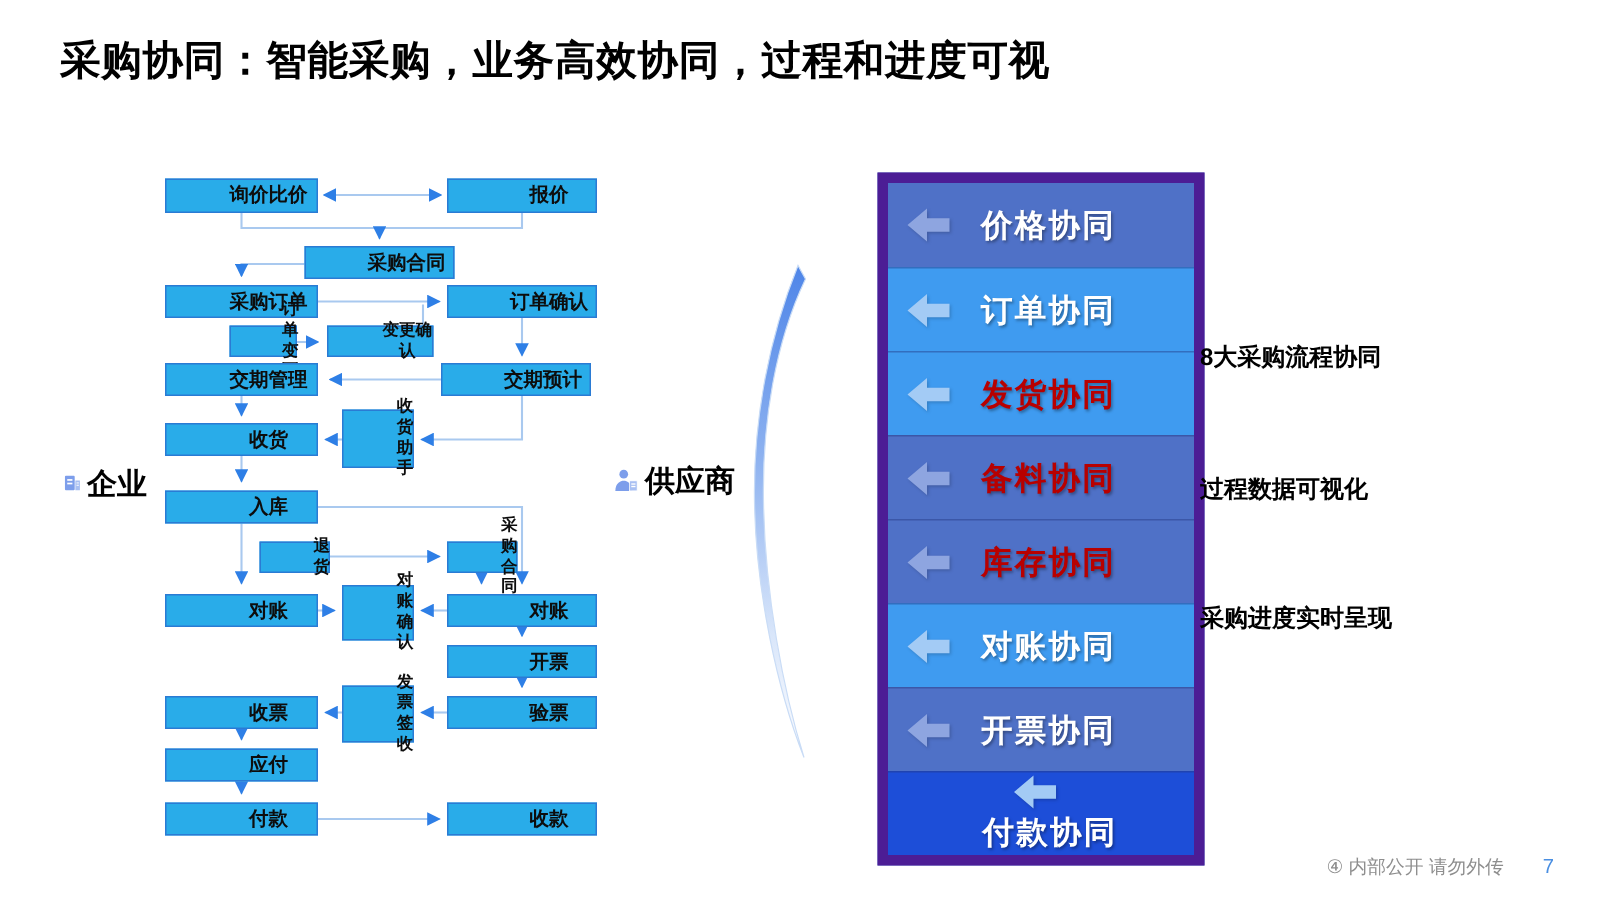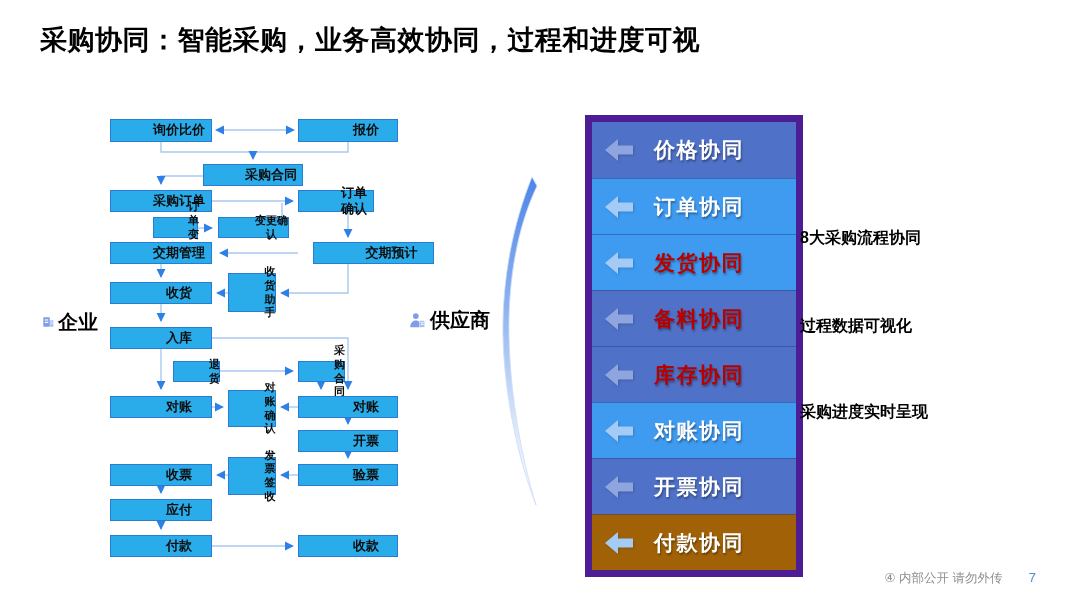--- a/index.html
+++ b/index.html
@@ -72,25 +72,25 @@
       <path d="M161 521 V529" marker-end="url(#ah)"></path>
       <path d="M212 546 H293" marker-end="url(#ah)"></path>
     </g>
   </svg>
 
   <div class="flow-boxes" id="flow-boxes">
       <div class="fbox" style="left: 110px; top: 119px; width: 102px; height: 23px;">询价比价</div>
       <div class="fbox" style="left: 298px; top: 119px; width: 100px; height: 23px;">报价</div>
       <div class="fbox" style="left: 203px; top: 164px; width: 100px; height: 22px;">采购合同</div>
       <div class="fbox" style="left: 110px; top: 190px; width: 102px; height: 22px;">采购订单</div>
-      <div class="fbox" style="left: 298px; top: 190px; width: 76px; height: 22px;">订单确认</div>
+      <div class="fbox" style="left: 298px; top: 190px; width: 100px; height: 22px;">订单确认</div>
       <div class="fbox small" style="left: 153px; top: 217px; width: 45px; height: 21px;">订单变更</div>
       <div class="fbox small" style="left: 218px; top: 217px; width: 71px; height: 21px;">变更确认</div>
       <div class="fbox" style="left: 110px; top: 242px; width: 102px; height: 22px;">交期管理</div>
-      <div class="fbox" style="left: 313px; top: 242px; width: 121px; height: 22px;">交期预计</div>
+      <div class="fbox" style="left: 294px; top: 242px; width: 100px; height: 22px;">交期预计</div>
       <div class="fbox" style="left: 110px; top: 282px; width: 102px; height: 22px;">收货</div>
       <div class="fbox small" style="left: 228px; top: 273px; width: 48px; height: 39px;">收货
 助手</div>
       <div class="fbox" style="left: 110px; top: 327px; width: 102px; height: 22px;">入库</div>
       <div class="fbox small" style="left: 173px; top: 361px; width: 47px; height: 21px;">退货</div>
       <div class="fbox small" style="left: 298px; top: 361px; width: 47px; height: 21px;">采购合同</div>
       <div class="fbox" style="left: 110px; top: 396px; width: 102px; height: 22px;">对账</div>
       <div class="fbox small" style="left: 228px; top: 390px; width: 48px; height: 37px;">对账
 确认</div>
       <div class="fbox" style="left: 298px; top: 396px; width: 100px; height: 22px;">对账</div>
@@ -175,21 +175,21 @@
           <polygon points="1,13 14,2 14,8.5 29,8.5 29,17.5 14,17.5 14,24" fill="#A3CBF5"></polygon>
         </svg>
         <span class="plabel" style="color: rgb(255, 255, 255);">对账协同</span>
       </div>
       <div class="prow" style="background: rgb(79, 113, 199);">
         <svg class="parrow" width="30" height="26" viewBox="0 0 30 26">
           <polygon points="1,13 14,2 14,8.5 29,8.5 29,17.5 14,17.5 14,24" fill="#8EA5E0"></polygon>
         </svg>
         <span class="plabel" style="color: rgb(255, 255, 255);">开票协同</span>
       </div>
-      <div class="prow" style="background: #a16207;">
+      <div class="prow" style="background: #1d4ed8; flex-direction: column;">
         <svg class="parrow" width="30" height="26" viewBox="0 0 30 26">
           <polygon points="1,13 14,2 14,8.5 29,8.5 29,17.5 14,17.5 14,24" fill="#A3CBF5"></polygon>
         </svg>
         <span class="plabel" style="color: rgb(255, 255, 255);">付款协同</span>
       </div>
     </div>
 
   <div class="hl" style="top:228px;">8大采购流程协同</div>
   <div class="hl" style="top:316px;">过程数据可视化</div>
   <div class="hl" style="top:402px;">采购进度实时呈现</div>

